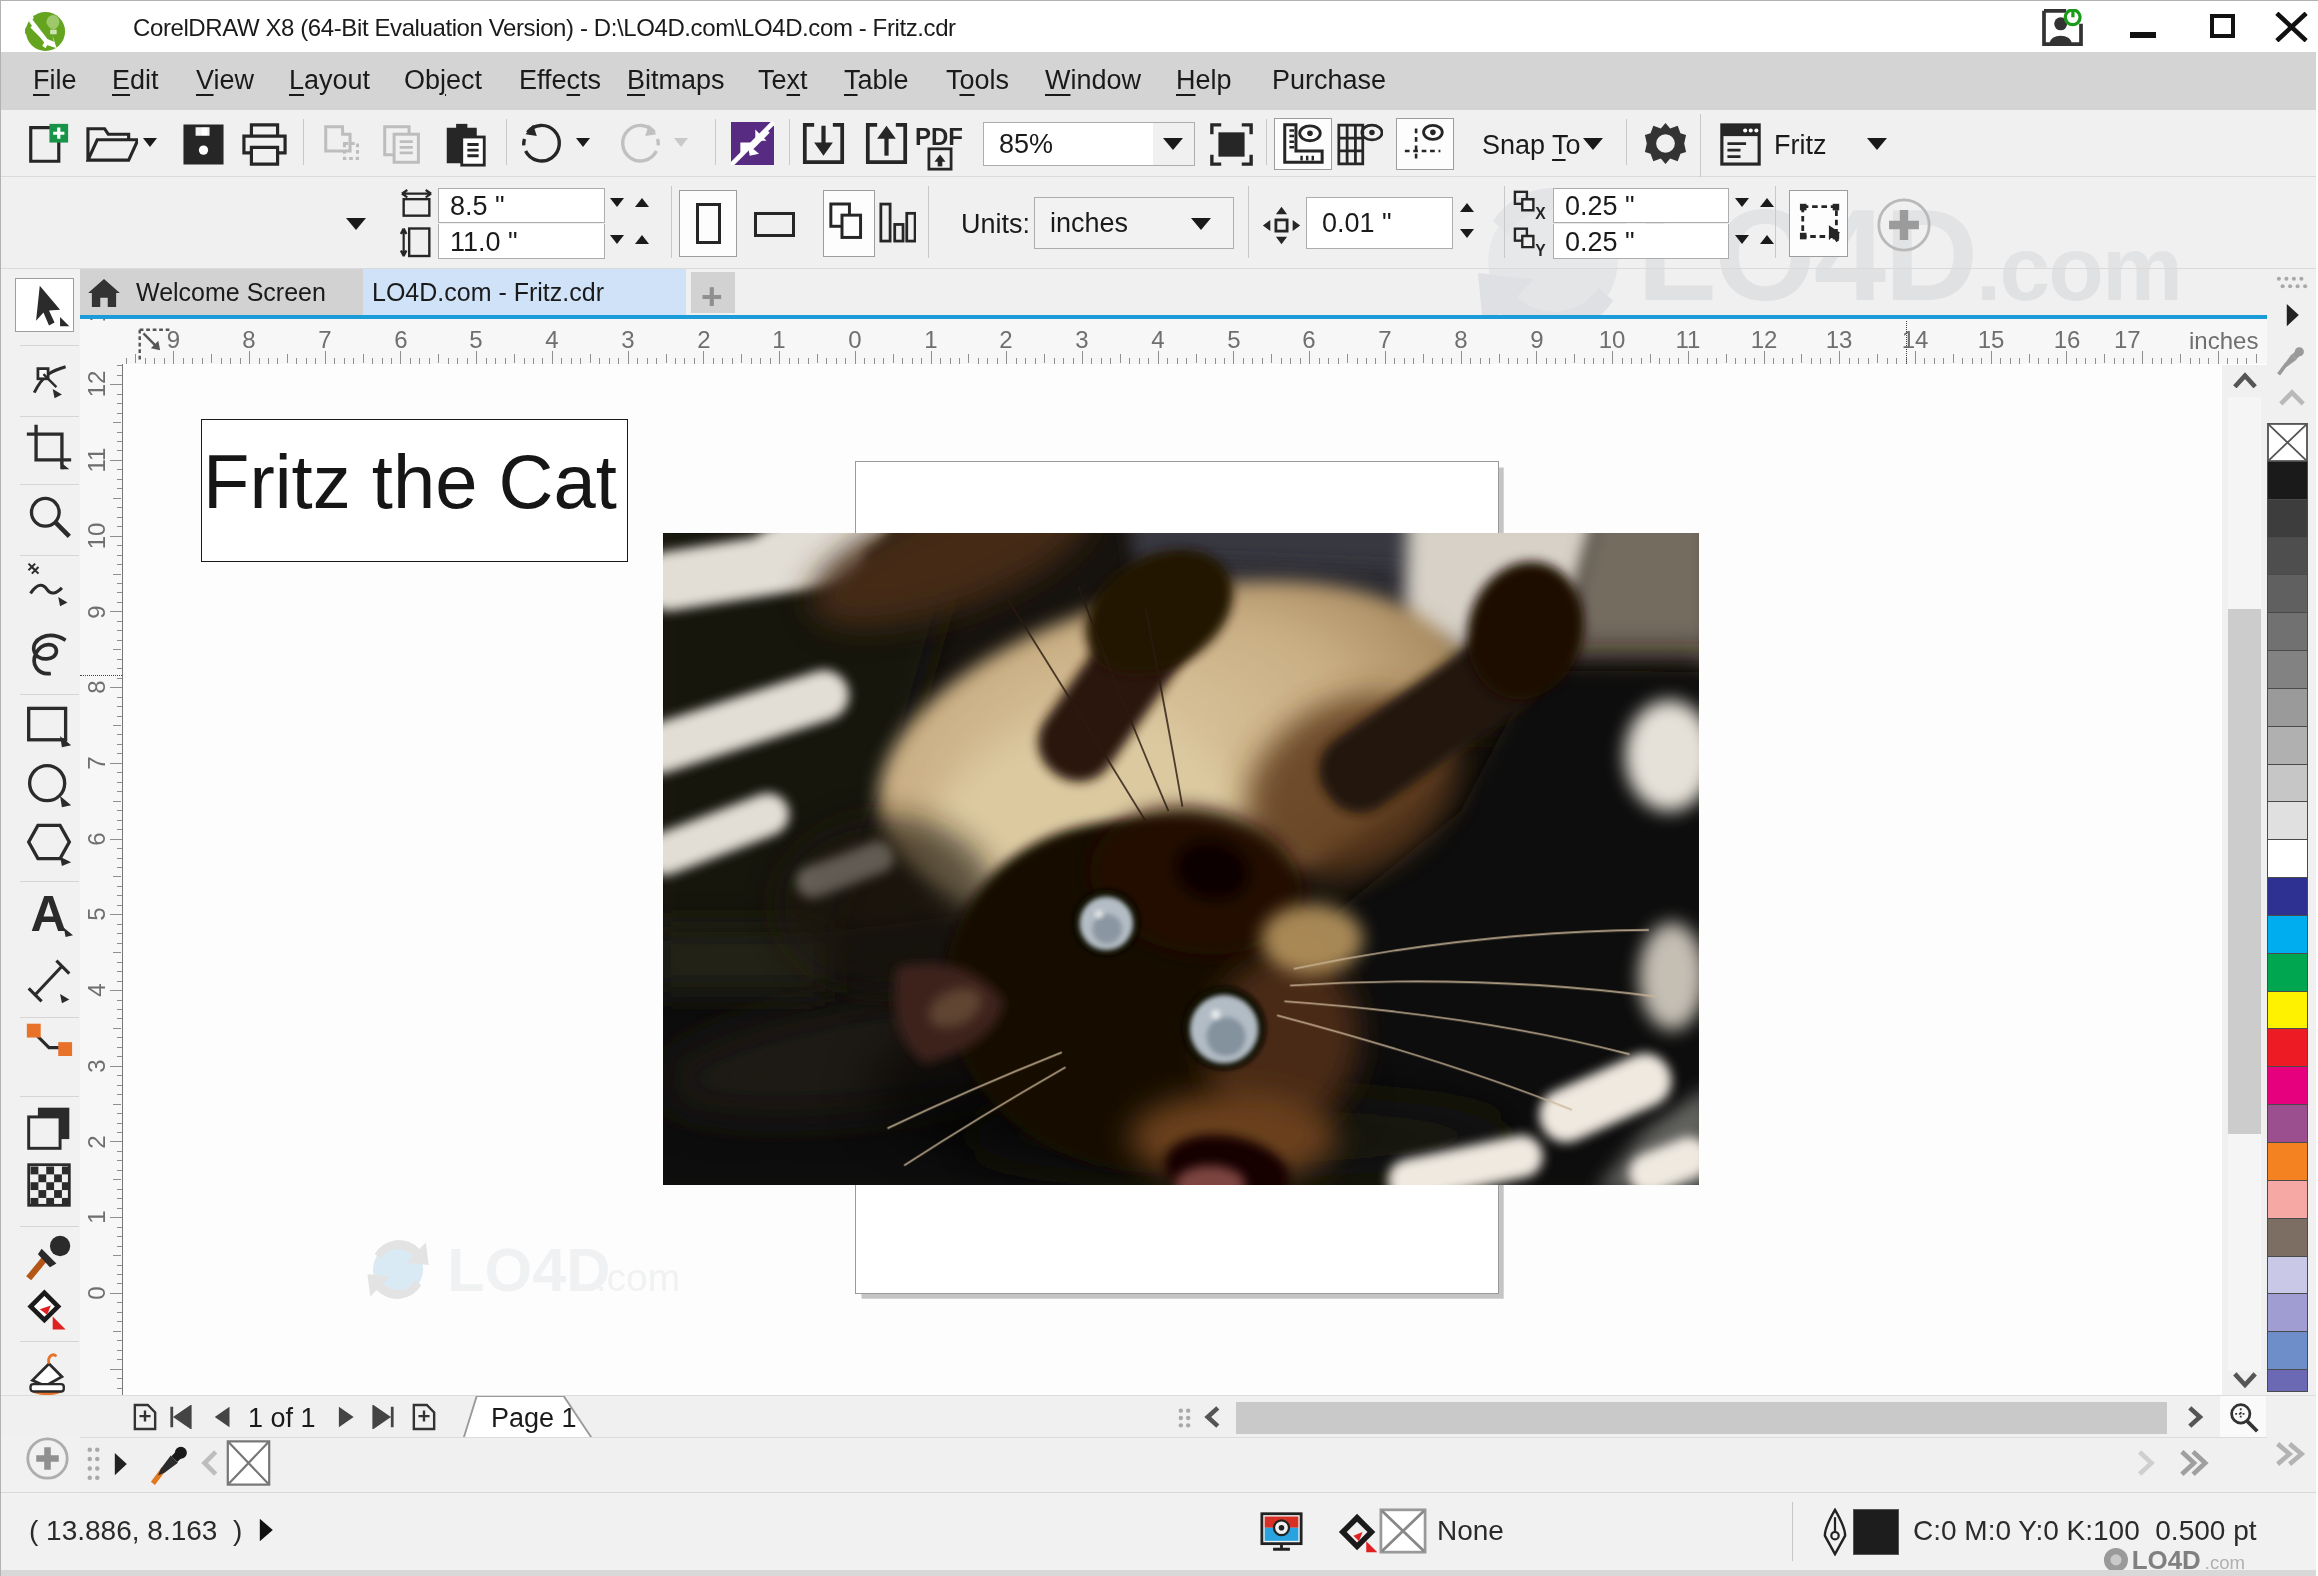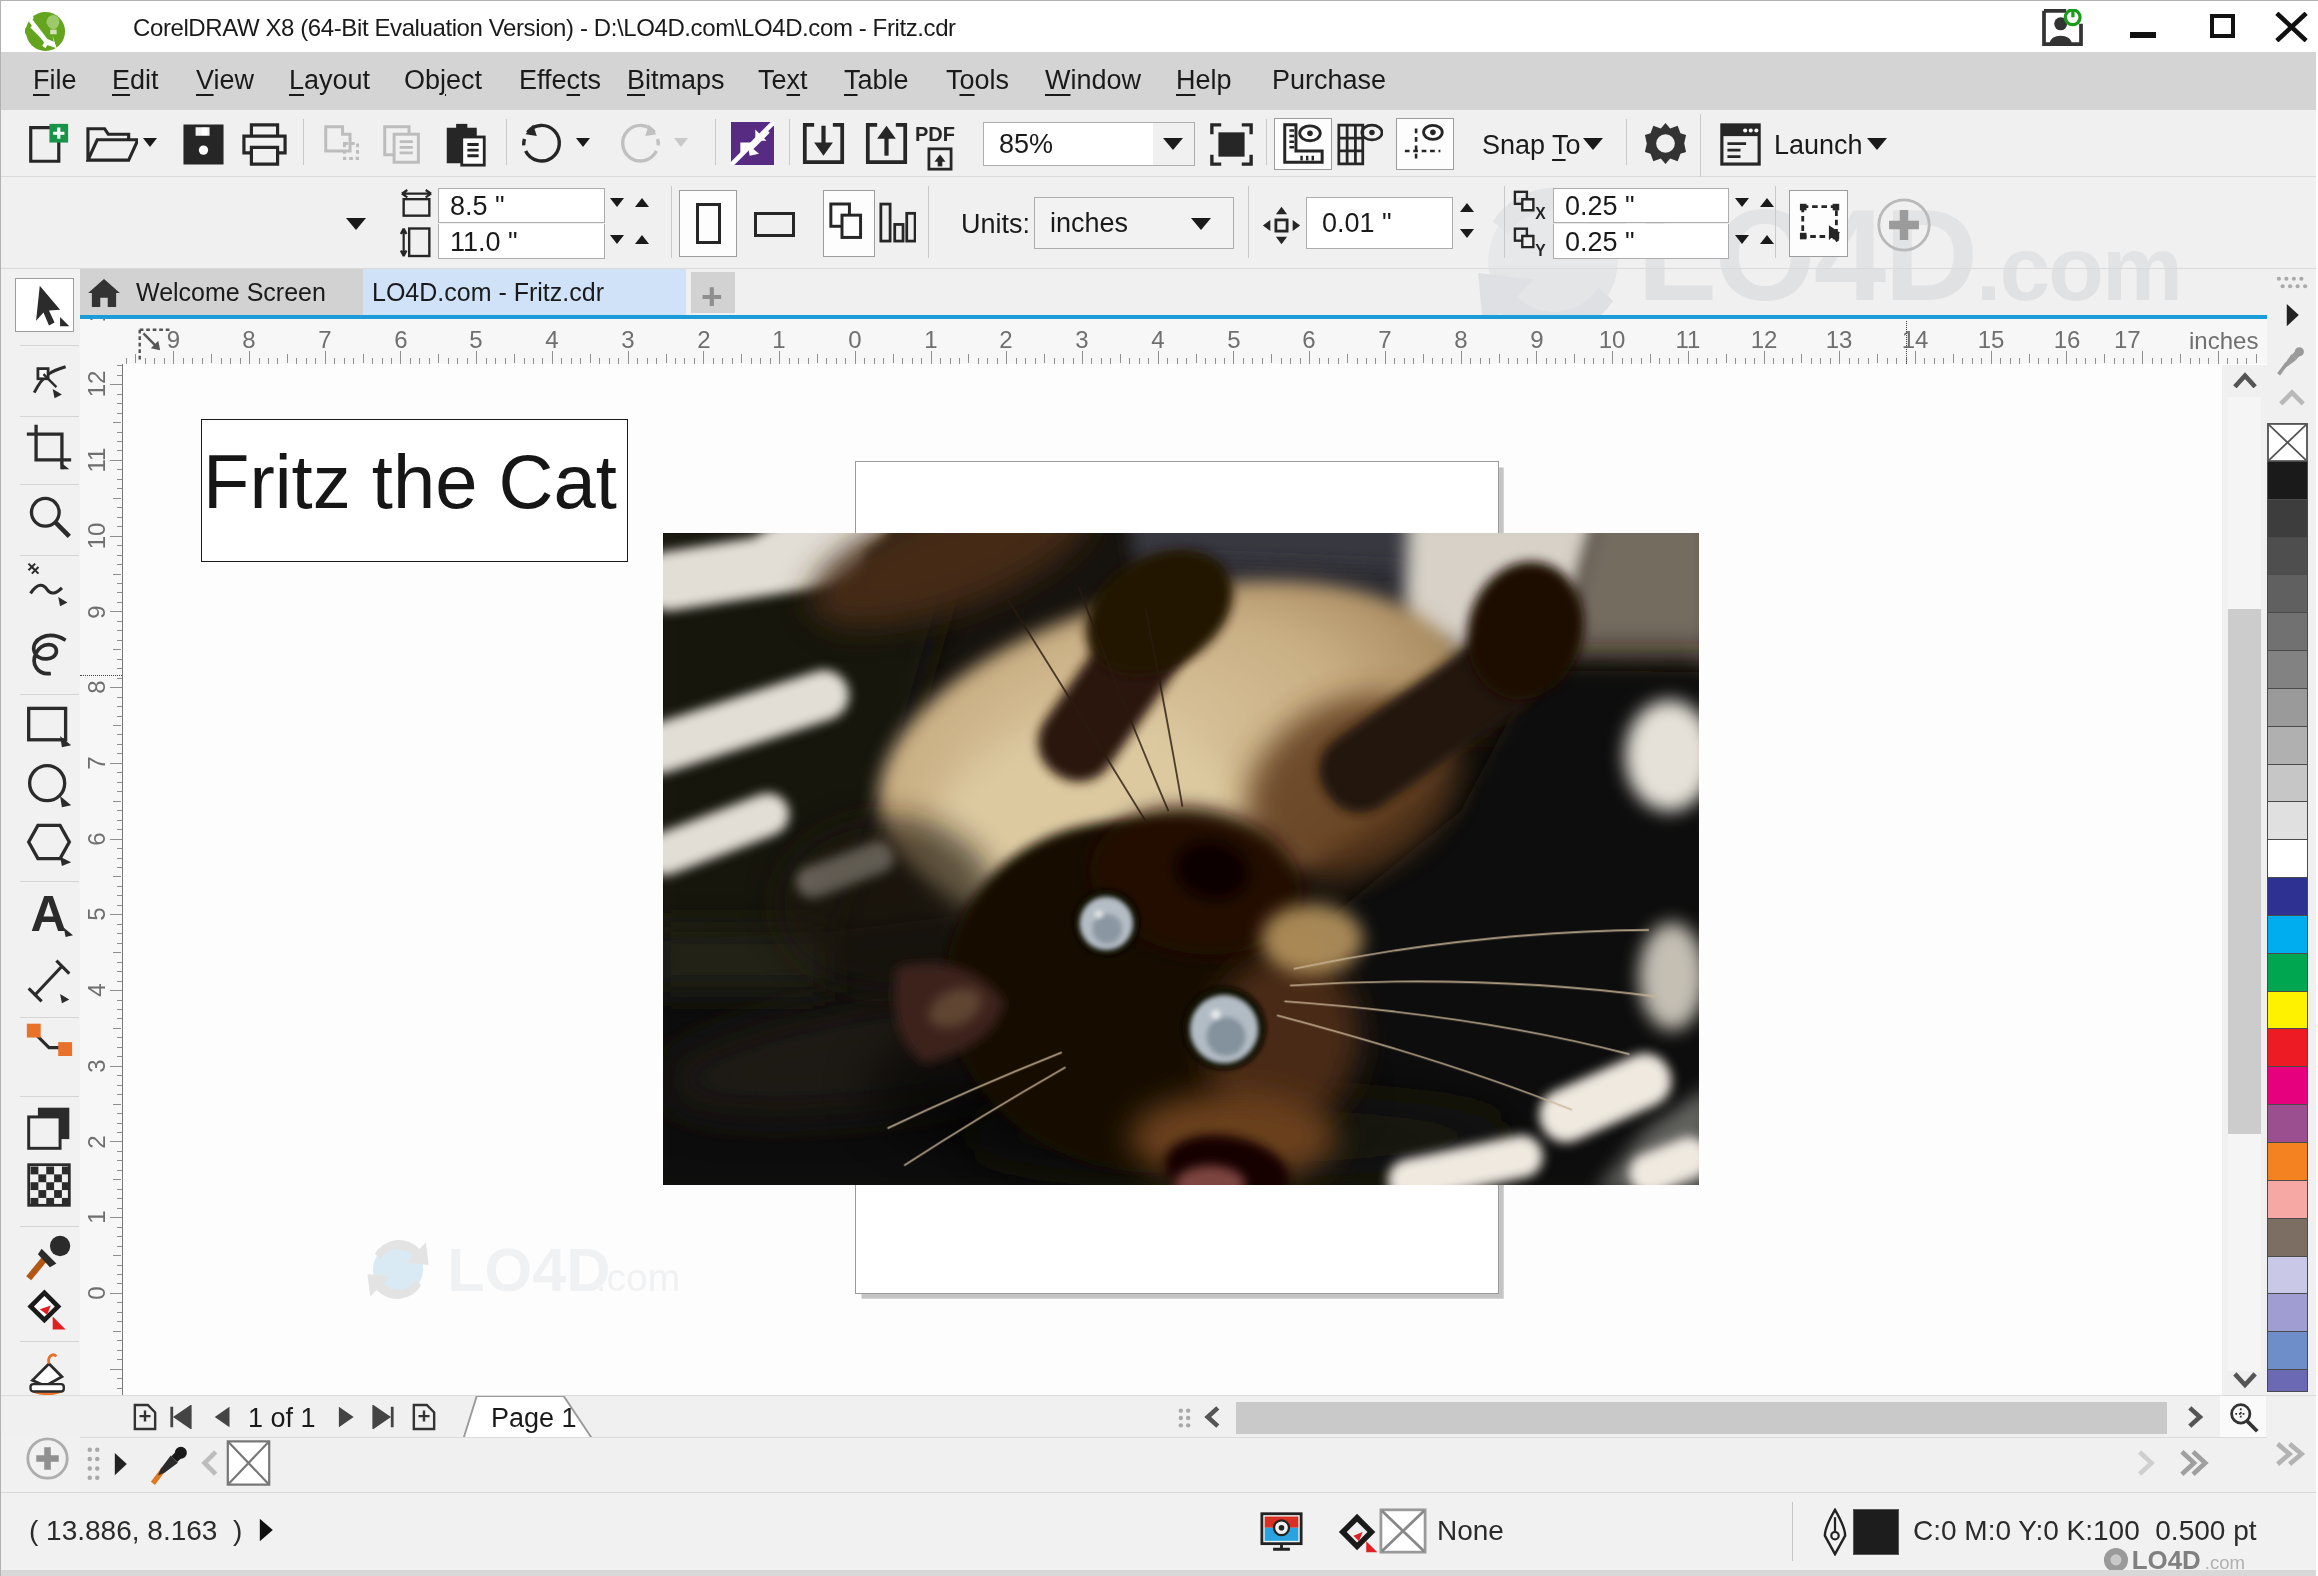--- a/index.html
+++ b/index.html
@@ -161,21 +161,21 @@
     <path d="M24,4 L24,26" stroke="#262626" stroke-width="4.5"></path>
     <path d="M14,22 L24,36 L34,22 Z" fill="#262626"></path>
   </svg>
 
   <svg class="abs" style="left:863px;top:12px" width="45" height="43" viewBox="0 0 48 46">
     <path d="M14,3 L4,3 L4,43 L44,43 L44,3 L34,3" fill="none" stroke="#262626" stroke-width="4"></path>
     <path d="M24,36 L24,16" stroke="#262626" stroke-width="4.5"></path>
     <path d="M14,18 L24,4 L34,18 Z" fill="#262626"></path>
   </svg>
 
-  <div class="abs" style="left:914px;top:13px;font-size:20px;font-weight:bold;color:#262626;letter-spacing:0px">PDF</div>
+  <div class="abs" style="left:914px;top:13px;font-size:24px;font-weight:bold;color:#262626;letter-spacing:0px">PDF</div>
   <svg class="abs" style="left:926px;top:37px" width="26" height="24" viewBox="0 0 28 26">
     <rect x="2" y="2" width="24" height="22" fill="none" stroke="#262626" stroke-width="3"></rect>
     <path d="M8,16 L14,8 L20,16 Z" fill="#262626"></path>
     <rect x="11.5" y="14" width="5" height="7" fill="#262626"></rect>
   </svg>
 
   <div class="combo" style="left:982px;top:12px;width:171px;height:44px;padding:5.6px 0 0 15px">85%</div>
   <div class="abs" style="left:1152px;top:12px;width:42px;height:44px;background:#f0f0f0;border:0.9px solid #adadad;border-left:none"></div>
   <div class="darr" style="left:1162px;top:28px"></div>
   <div class="sep1" style="left:1265px"></div>
@@ -216,21 +216,21 @@
   <div class="sep2" style="left:1699px;top:3.7px"></div>
 
   <svg class="abs" style="left:1719px;top:13px" width="41" height="43" viewBox="0 0 44 46">
     <rect x="2" y="2" width="40" height="42" fill="none" stroke="#262626" stroke-width="3.4"></rect>
     <rect x="2" y="2" width="40" height="12" fill="#262626"></rect>
     <circle cx="27" cy="8" r="2.2" fill="#fff"></circle>
         <circle cx="33" cy="8" r="2.2" fill="#fff"></circle>
         <circle cx="39" cy="8" r="2.2" fill="#fff"></circle>
     <path d="M8,22 h20 M8,29 h14 M8,36 h14" stroke="#262626" stroke-width="3"></path>
   </svg>
-  <div class="lbl" style="left:1773px;top:19.5px">Launch</div>
+  <div class="lbl" style="left:1773px;top:19.5px">Fritz</div>
   <div class="darr" style="left:1866px;top:28px"></div>
 </div>
 
 <div id="toolbar2" class="abs">
   <svg class="abs" style="left:1464px;top:-3.7px" width="176" height="176" viewBox="0 0 190 190" opacity=".9">
     <circle cx="95" cy="95" r="70" fill="#e7e8ea"></circle>
     <path d="M30,52 A80,80 0 0 1 152,38 L170,20 L176,82 L116,75 L134,56 A58,58 0 0 0 46,66 Z" fill="#e2e3e6"></path>
     <path d="M160,138 A80,80 0 0 1 38,152 L20,170 L14,108 L74,115 L56,134 A58,58 0 0 0 144,124 Z" fill="#e2e3e6"></path>
   </svg>
   <div class="abs" style="left:1636px;top:13px;line-height:1;font-size:130px;letter-spacing:-1.9px;font-weight:bold;color:#e2e3e5">LO4D<span style="font-size:91px">.com</span></div>

